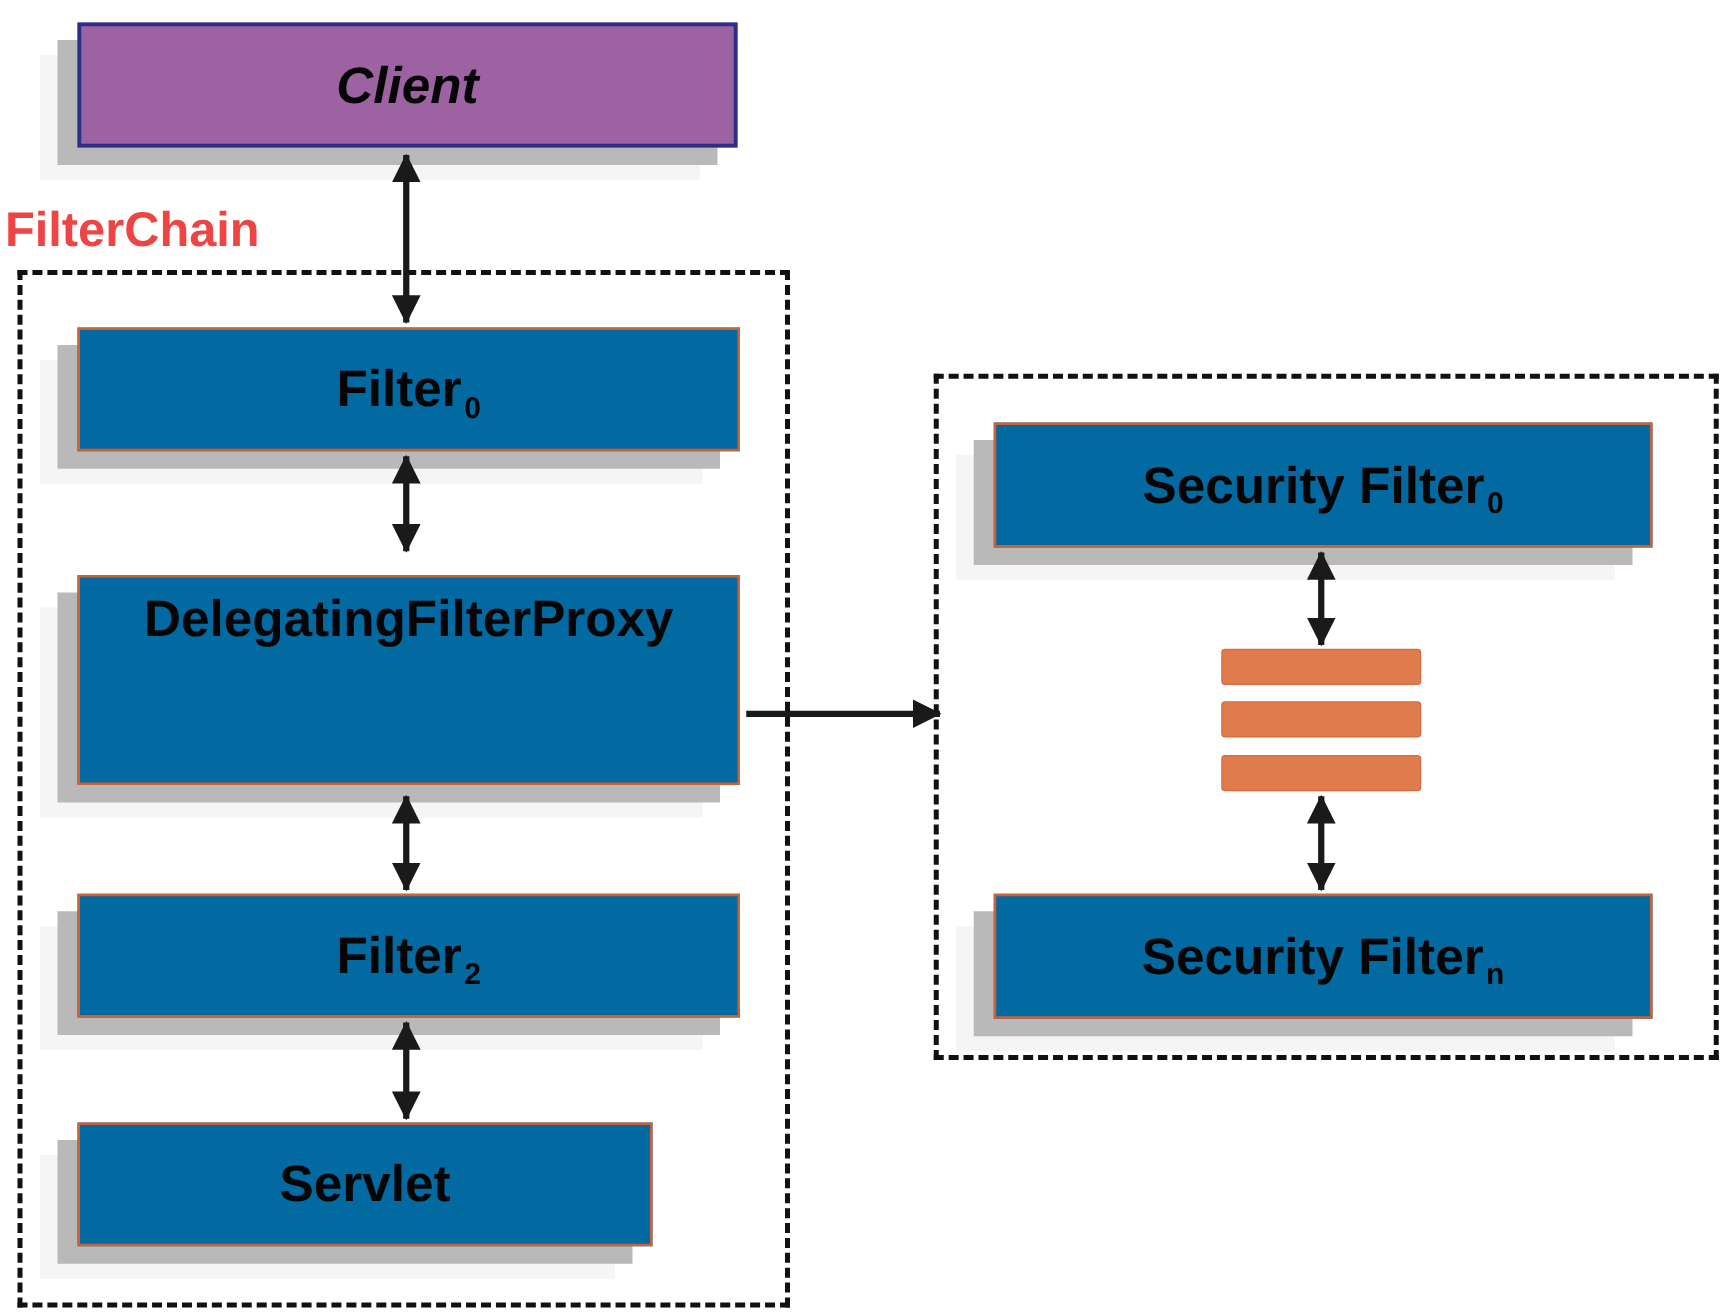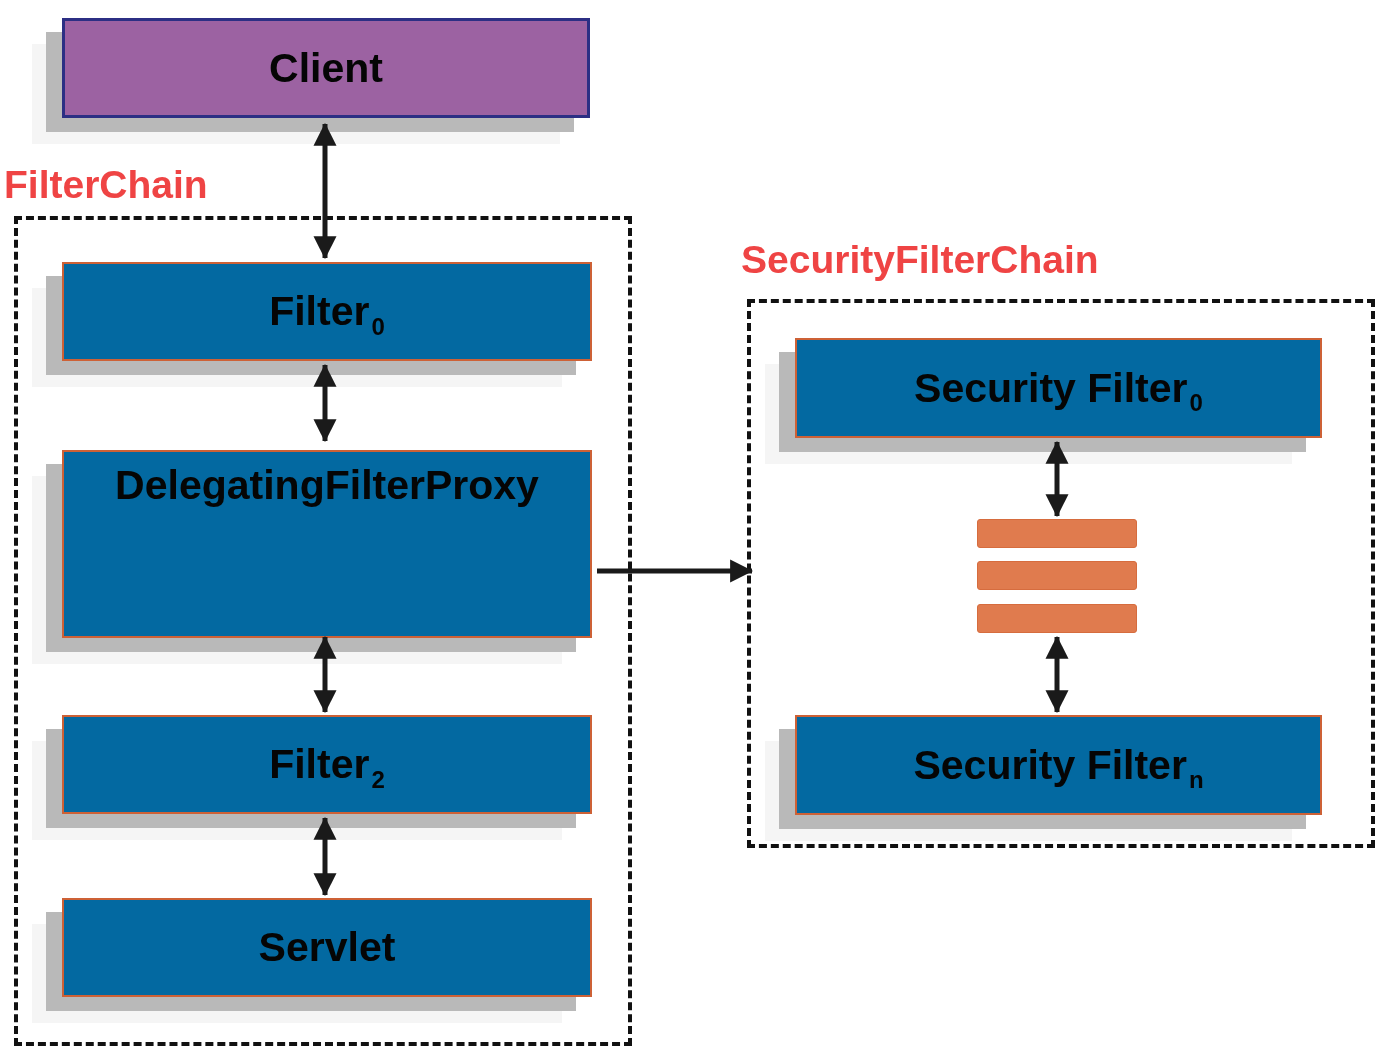--- a/index.html
+++ b/index.html
@@ -37,20 +37,21 @@
   .shadowed{
     box-shadow:-16px 14px 0 0 #b9b9b9, -30px 26px 0 0 #f5f5f5;
   }
   .orange{
     background:#0369a1;
     border:2px solid #cd6136;
   }
   .purple{
     background:#9c62a2;
     border:3px solid #2c2f84;
+    font-style:italic;
   }
   .sub{
     font-size:24px;
     font-weight:bold;
     position:relative;
     top:15px;
     margin-left:2px;
   }
   .dfp-title{
     position:absolute;
@@ -105,34 +106,33 @@
 
   <div class="box purple shadowed lvl2" style="left:62px;top:18px;width:528px;height:100px;">
     <span>Client</span>
   </div>
 
   <div class="box orange shadowed lvl2" style="left:62px;top:262px;width:530px;height:99px;">
     <span>Filter</span>
       <span class="sub">0</span>
   </div>
 
-  <div class="box orange shadowed lvl2" style="left:62px;top:450px;width:530px;height:188px;">
+  <div class="box orange shadowed lvl2" style="left:62px;top:460px;width:530px;height:168px;">
     <div class="dfp-title">DelegatingFilterProxy</div>
   </div>
 
   <div class="box orange shadowed lvl2" style="left:62px;top:715px;width:530px;height:99px;">
     <span>Filter</span>
       <span class="sub">2</span>
   </div>
 
-  <div class="box orange shadowed lvl2" style="left:62px;top:898px;width:530px;height:99px;">
+  <div class="box orange shadowed lvl2" style="left:62px;top:898px;width:460px;height:99px;">
     <span>Servlet</span>
   </div>
 
-  <div class="chain-label" style="left:741px;top:238px;">SecurityFilterChain</div>
 
   <div class="dashed-container lvl1" style="left:747px;top:299px;width:620px;height:541px;"></div>
 
   <div class="box orange shadowed lvl2" style="left:795px;top:338px;width:527px;height:100px;">
     <span>Security Filter</span>
       <span class="sub">0</span>
   </div>
 
   <div class="bar lvl2" style="top:519px;"></div>
   <div class="bar lvl2" style="top:561px;"></div>

